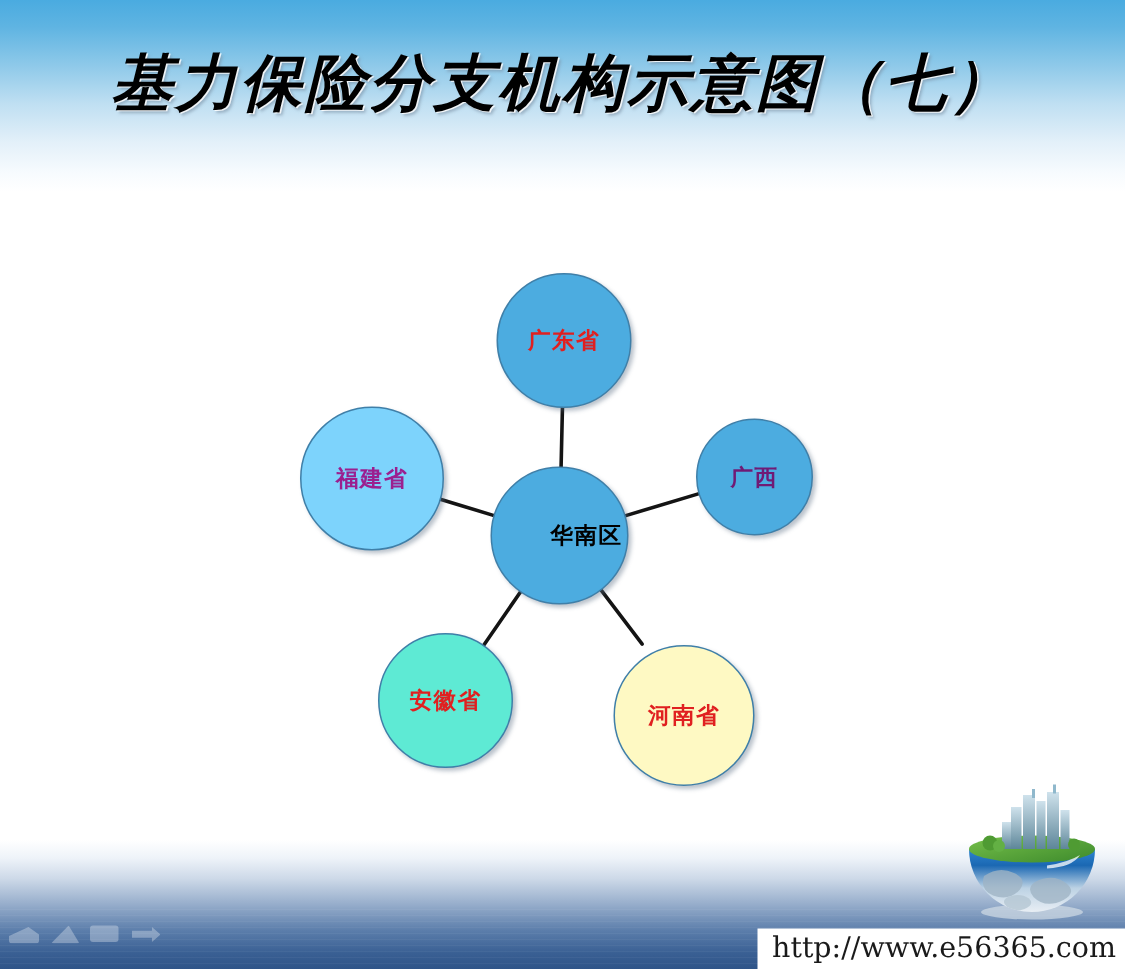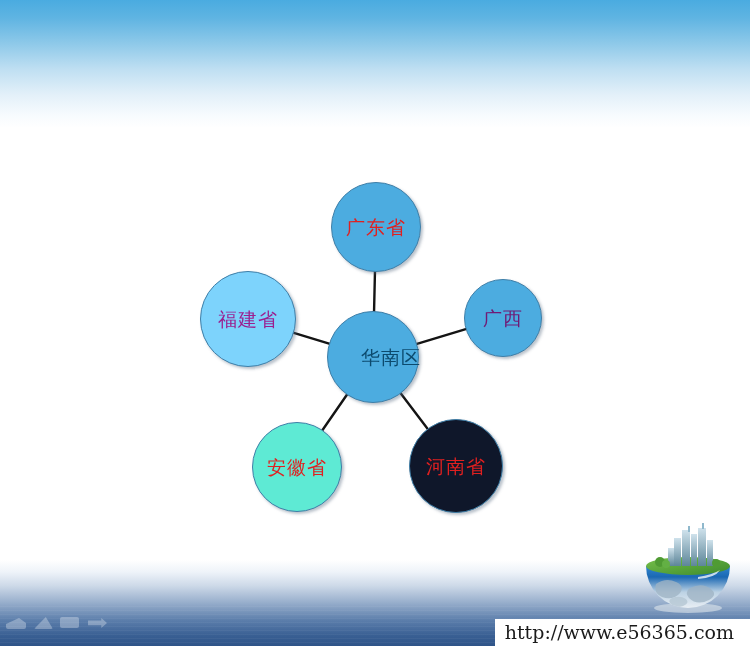--- a/index.html
+++ b/index.html
@@ -118,91 +118,92 @@
     background: #4cace0;
     border: 1px solid #3f7fa8;
     box-shadow: 2px 2px 3px rgba(90,110,130,0.42);
     display: flex;
     align-items: center;
     justify-content: center;
     box-sizing: border-box;
   }
   .node-label {
     font-family: "DejaVu Serif", "Liberation Serif", serif;
-    font-size: 19px;
-    font-weight: normal;
+    font-size: 15px;
+    font-weight: bold;
     letter-spacing: 1px;
     white-space: nowrap;
     line-height: 1;
   }
 
   
   .globe-wrap {
     position: absolute;
     left: 638px;
     top: 518px;
     width: 100px;
     height: 96px;
   }
 
   
   .watermark {
     position: absolute;
     right: 0;
     bottom: 0;
     background: #ffffff;
-    padding: 2px 16px 3px 10px;
+    padding: 2px 6px 3px 10px;
     font-family: "DejaVu Serif", "Liberation Serif", serif;
     font-size: 19px;
     color: #1a1a1a;
     letter-spacing: 0px;
     white-space: nowrap;
   }
 </style>
 </head>
 <body>
 
 <div id="slide">
 
   <div class="sky-band"></div>
 
+  <div class="title">基力保险分支机构示意图（七）</div>
 
   <div class="water-band">
     <div class="water-shimmer"></div>
     <div class="boat b1"></div>
     <div class="boat b2"></div>
     <div class="boat b3"></div>
     <div class="boat b4"></div>
   </div>
 
   <div class="diagram">
     <svg class="edges" width="750" height="646" id="edge-layer">
         <line x1="374.0381851354269" y1="312.0119774648343" x2="374.98488564536035" y2="270.9882887010509" stroke="#141414" stroke-width="2.4" stroke-linecap="round"></line>
         <line x1="416.1021828349518" y1="344.06934514951445" x2="466.6026011615962" y2="328.91921965152113" stroke="#141414" stroke-width="2.4" stroke-linecap="round"></line>
         <line x1="329.945506192837" y1="343.9114338826225" x2="292.9680268652591" y2="332.67028016703875" stroke="#141414" stroke-width="2.4" stroke-linecap="round"></line>
         <line x1="347.4205658520093" y1="394.0228652141971" x2="322.0110022780354" y2="430.79986512389615" stroke="#141414" stroke-width="2.4" stroke-linecap="round"></line>
         <line x1="400.2620474803036" y1="392.8019659681095" x2="428.1321292423563" y2="429.4024347881547" stroke="#141414" stroke-width="2.4" stroke-linecap="round"></line>
       </svg>
     <div id="node-layer">
         <div class="node" style="left: 327px; top: 311px; width: 92px; height: 92px; background: rgb(76, 172, 224); border-color: rgb(63, 127, 168);">
-          <span class="node-label" style="color: #0c4a6e; margin-left: 36px;">华南区</span>
+          <span class="node-label" style="color: #000000; margin-left: 36px;">华南区</span>
         </div>
         <div class="node" style="left: 331px; top: 182px; width: 90px; height: 90px; background: rgb(76, 172, 224); border-color: rgb(63, 127, 168);">
           <span class="node-label" style="color: rgb(224, 32, 32);">广东省</span>
         </div>
         <div class="node" style="left: 464px; top: 279px; width: 78px; height: 78px; background: rgb(76, 172, 224); border-color: rgb(63, 127, 168);">
           <span class="node-label" style="color: #701a75;">广西</span>
         </div>
         <div class="node" style="left: 200px; top: 271px; width: 96px; height: 96px; background: #7dd3fc; border-color: rgb(63, 127, 168);">
           <span class="node-label" style="color: rgb(155, 31, 143);">福建省</span>
         </div>
         <div class="node" style="left: 252px; top: 422px; width: 90px; height: 90px; background: #5eead4; border-color: rgb(63, 127, 168);">
           <span class="node-label" style="color: rgb(224, 32, 32);">安徽省</span>
         </div>
-        <div class="node" style="left: 409px; top: 419px; width: 94px; height: 94px; background: #0f172a; border-color: rgb(63, 127, 168);">
+        <div class="node" style="left: 409px; top: 430px; width: 94px; height: 94px; background: #fef9c3; border-color: rgb(63, 127, 168);">
           <span class="node-label" style="color: rgb(224, 32, 32);">河南省</span>
         </div>
       </div>
   </div>
 
   <div class="globe-wrap">
     <svg width="100" height="96" viewBox="0 0 100 96">
       <defs>
         <linearGradient id="oceanG" x1="0" y1="0" x2="0" y2="1">
           <stop offset="0%" stop-color="#2e85d0"></stop>

